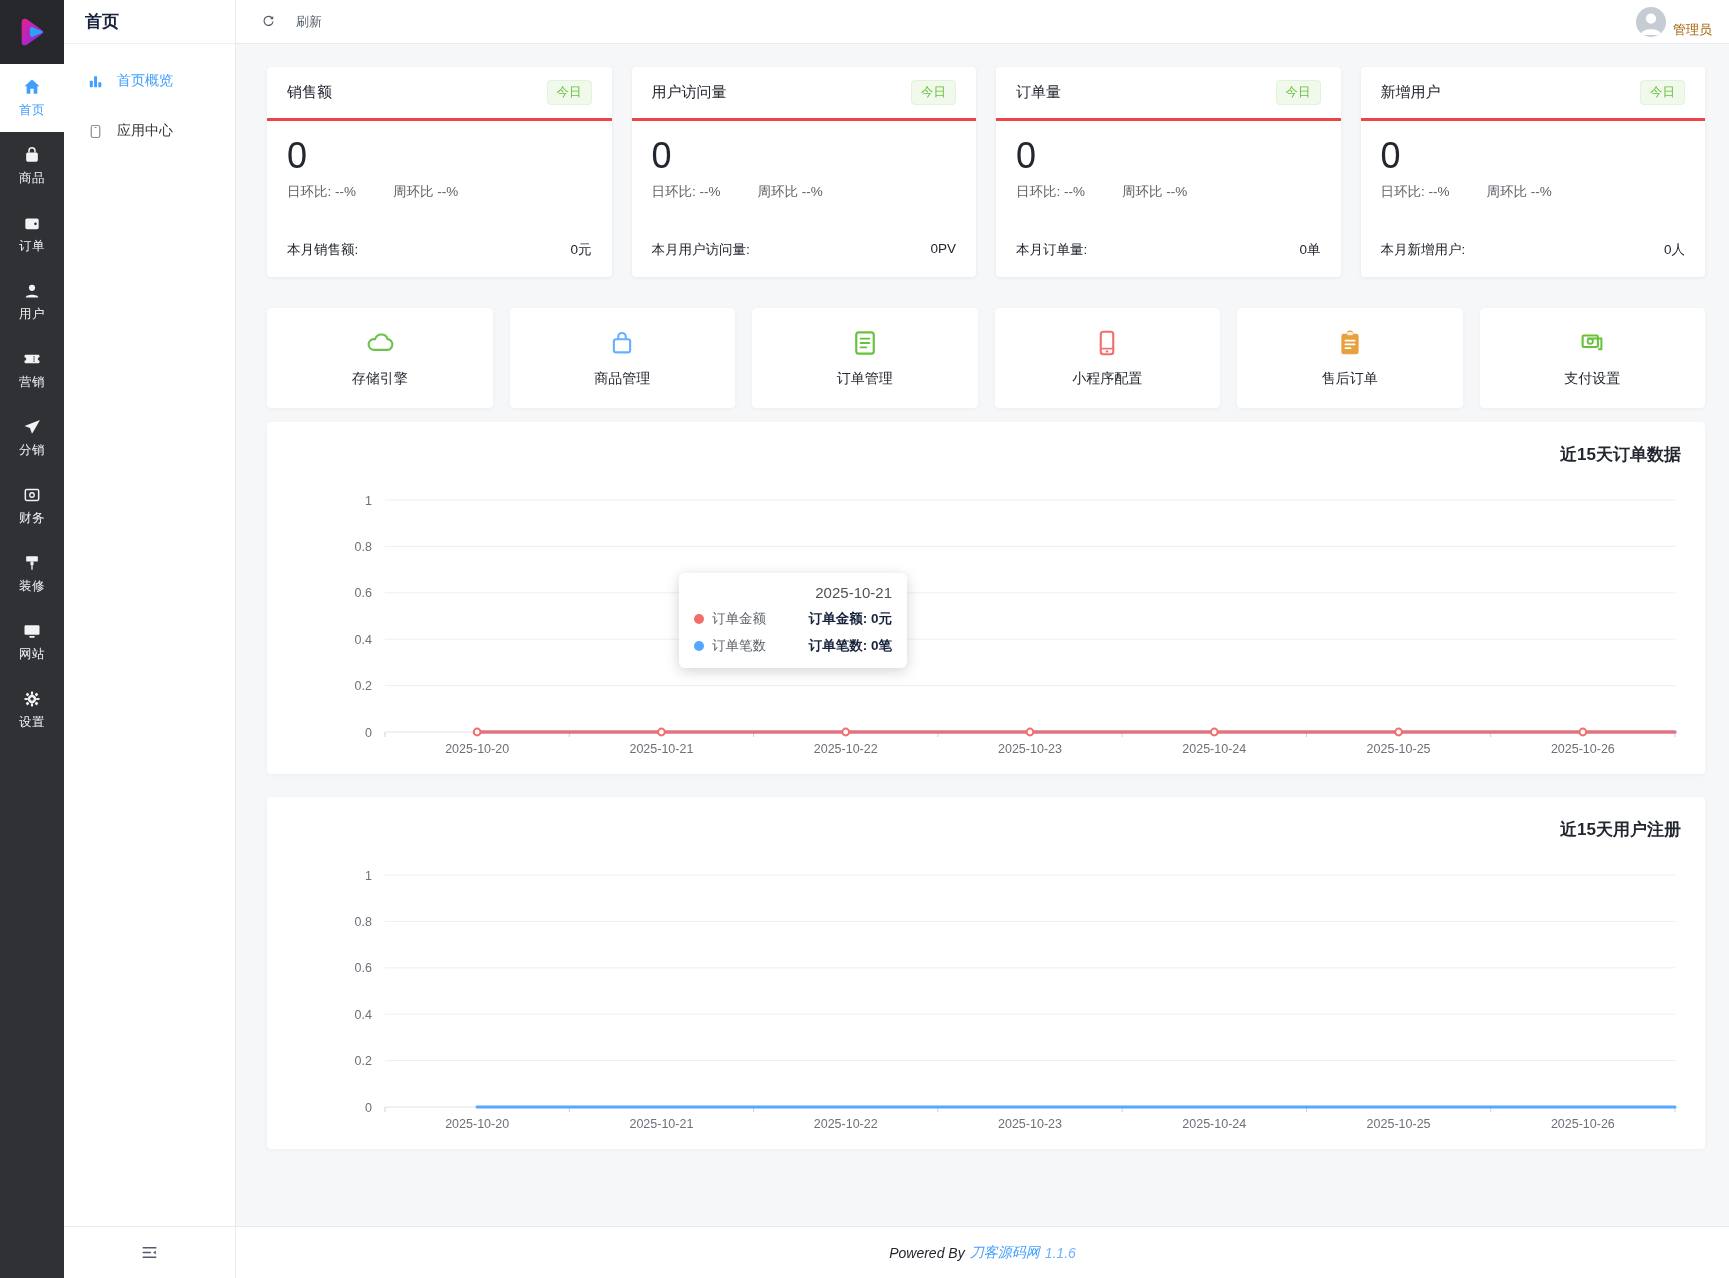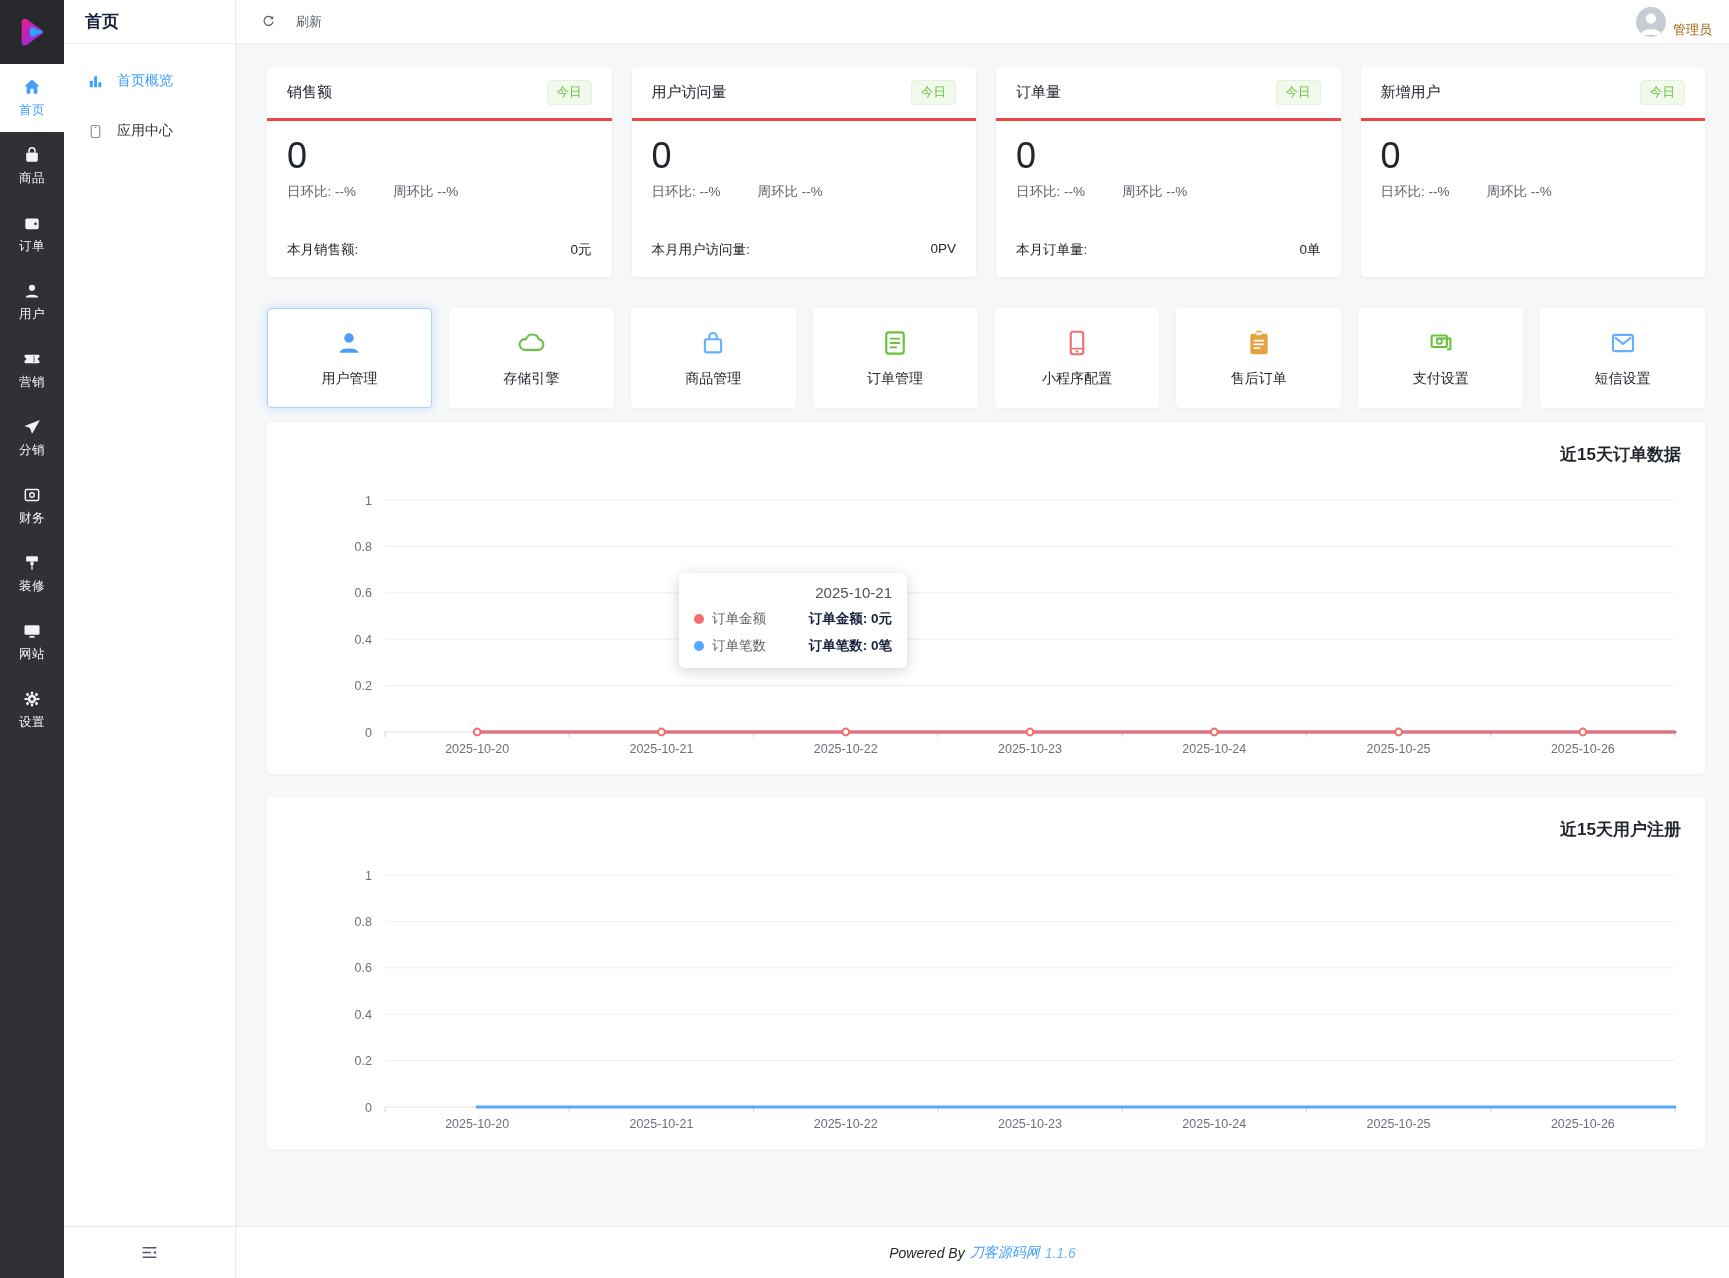--- a/index.html
+++ b/index.html
@@ -289,30 +289,27 @@
       <span class="stat-title">新增用户</span>
       <span class="badge">今日</span>
     </div>
     <div class="stat-body">
       <div class="stat-value">0</div>
       <div class="stat-ratios">
         <span>日环比:  --%</span>
         <span>周环比 --%</span>
       </div>
     </div>
+    <div class="stat-foot">
+      <span>本月新增用户:</span>
+      <span>0人</span>
+    </div>
   </div>
         </div>
       <div class="shortcut-row" id="shortcut-row">
-          <div class="shortcut active">
-    <svg viewBox="0 0 24 24" style="color: rgb(79, 155, 250);">
-              <circle cx="12" cy="8" r="3.8" fill="currentColor"></circle>
-              <path d="M4.4 19.8c0-4.6 15.2-4.6 15.2 0z" fill="currentColor"></path>
-            </svg>
-    <span class="shortcut-label">用户管理</span>
-  </div>
           <div class="shortcut">
     <svg viewBox="0 0 24 24" style="color: rgb(108, 193, 74);">
               <path d="M7.2 17.5a4.3 4.3 0 1 1 .9-8.5 5.2 5.2 0 0 1 10-.1 3.7 3.7 0 0 1-1.1 8.6z" fill="none" stroke="currentColor" stroke-width="1.7" stroke-linejoin="round"></path>
             </svg>
     <span class="shortcut-label">存储引擎</span>
   </div>
           <div class="shortcut">
     <svg viewBox="0 0 24 24" style="color: rgb(102, 177, 255);">
               <path d="M9 9.5V7a3 3 0 0 1 6 0v2.5" fill="none" stroke="currentColor" stroke-width="1.7"></path>
               <rect x="5.5" y="9" width="13" height="10.5" rx="1.8" fill="none" stroke="currentColor" stroke-width="1.7"></rect>
@@ -342,27 +339,20 @@
             </svg>
     <span class="shortcut-label">售后订单</span>
   </div>
           <div class="shortcut">
     <svg viewBox="0 0 24 24" style="color: rgb(103, 194, 58);">
               <path d="M8.2 8.3h11.3v8.6h-2.6" fill="none" stroke="currentColor" stroke-width="1.6"></path>
               <rect x="4.5" y="6" width="12.2" height="9.2" rx="1" fill="none" stroke="currentColor" stroke-width="1.7"></rect>
               <circle cx="10.6" cy="10.6" r="2.1" fill="none" stroke="currentColor" stroke-width="1.5"></circle>
             </svg>
     <span class="shortcut-label">支付设置</span>
-  </div>
-          <div class="shortcut">
-    <svg viewBox="0 0 24 24" style="color: rgb(102, 177, 255);">
-              <rect x="4" y="5.5" width="16" height="13" rx="1.8" fill="none" stroke="currentColor" stroke-width="1.7"></rect>
-              <path d="m5.5 7.5 6.5 5.2 6.5-5.2" fill="none" stroke="currentColor" stroke-width="1.7" stroke-linejoin="round"></path>
-            </svg>
-    <span class="shortcut-label">短信设置</span>
   </div>
         </div>
 
       <div class="chart-card" id="chart-card-0">
         <div class="chart-title">近15天订单数据</div>
         <svg class="chart" width="1390" height="288">
             <line x1="94" y1="254" x2="1384" y2="254" stroke="#dde2ea" stroke-width="1"></line>
             <text x="81" y="258.5" text-anchor="end" fill="#6E7079" font-size="12.5">0</text>
             <line x1="94" y1="207.60000000000002" x2="1384" y2="207.60000000000002" stroke="#ebeff5" stroke-width="1"></line>
             <text x="81" y="212.10000000000002" text-anchor="end" fill="#6E7079" font-size="12.5">0.2</text>

